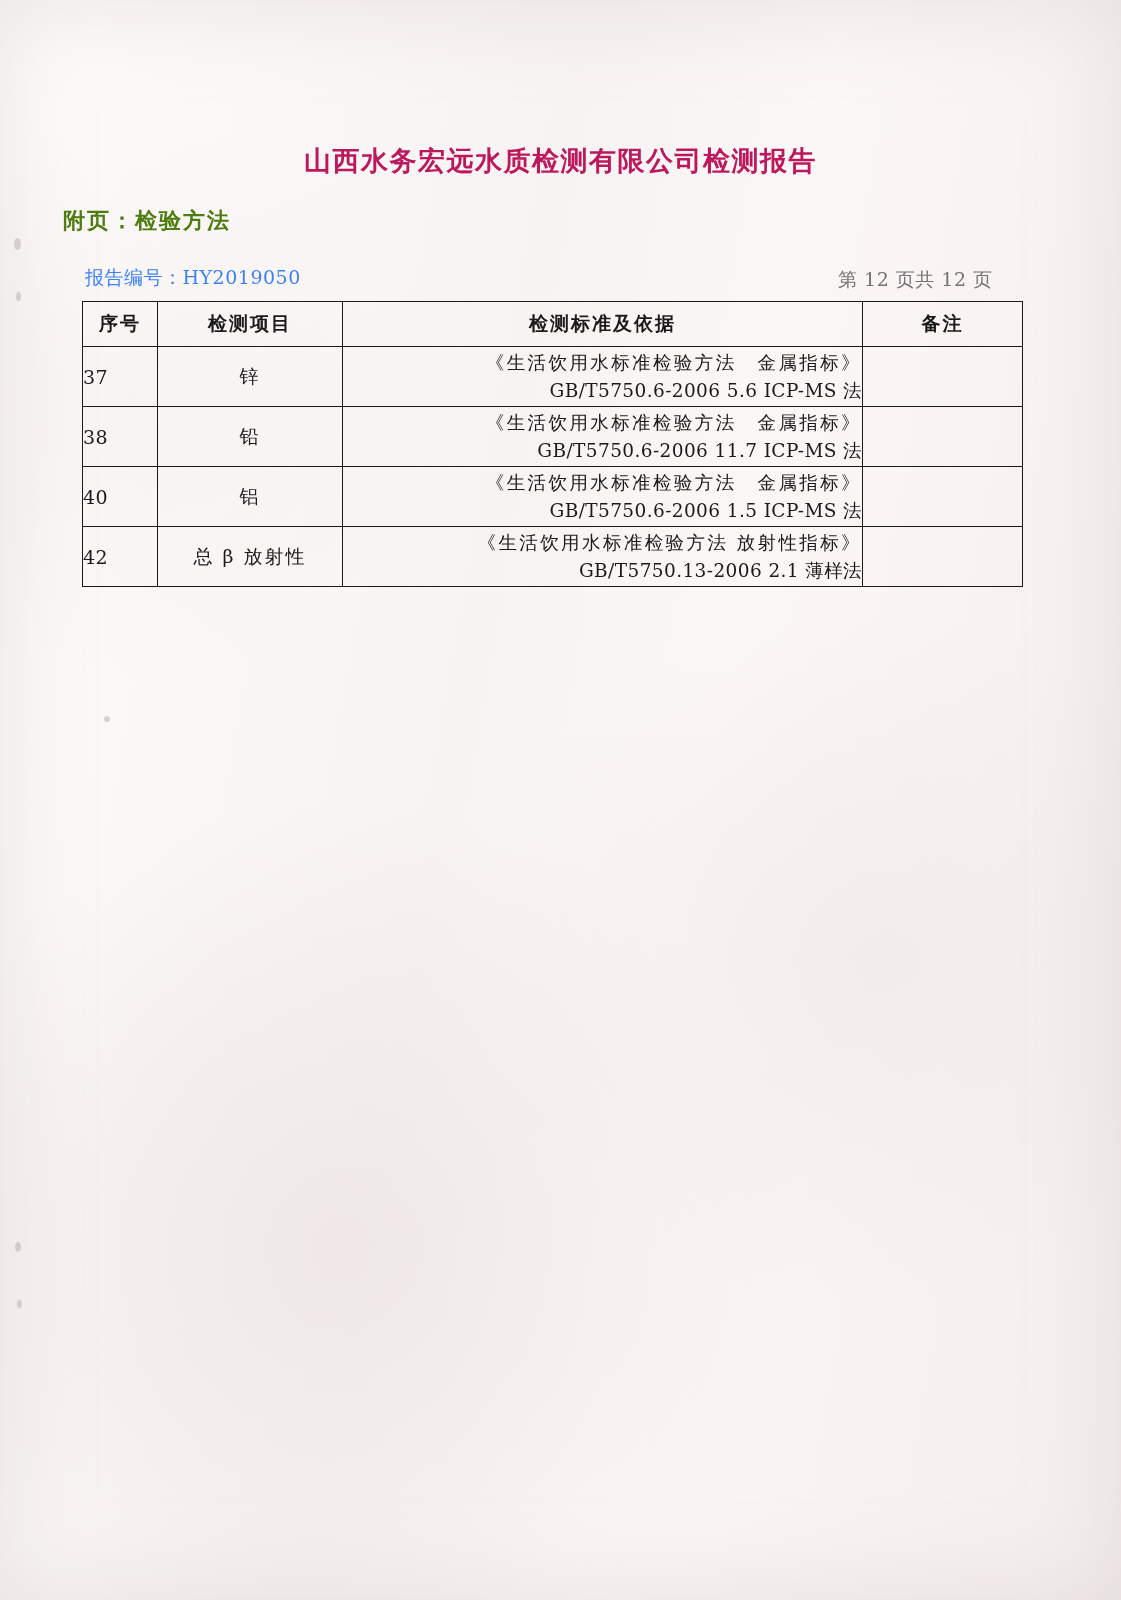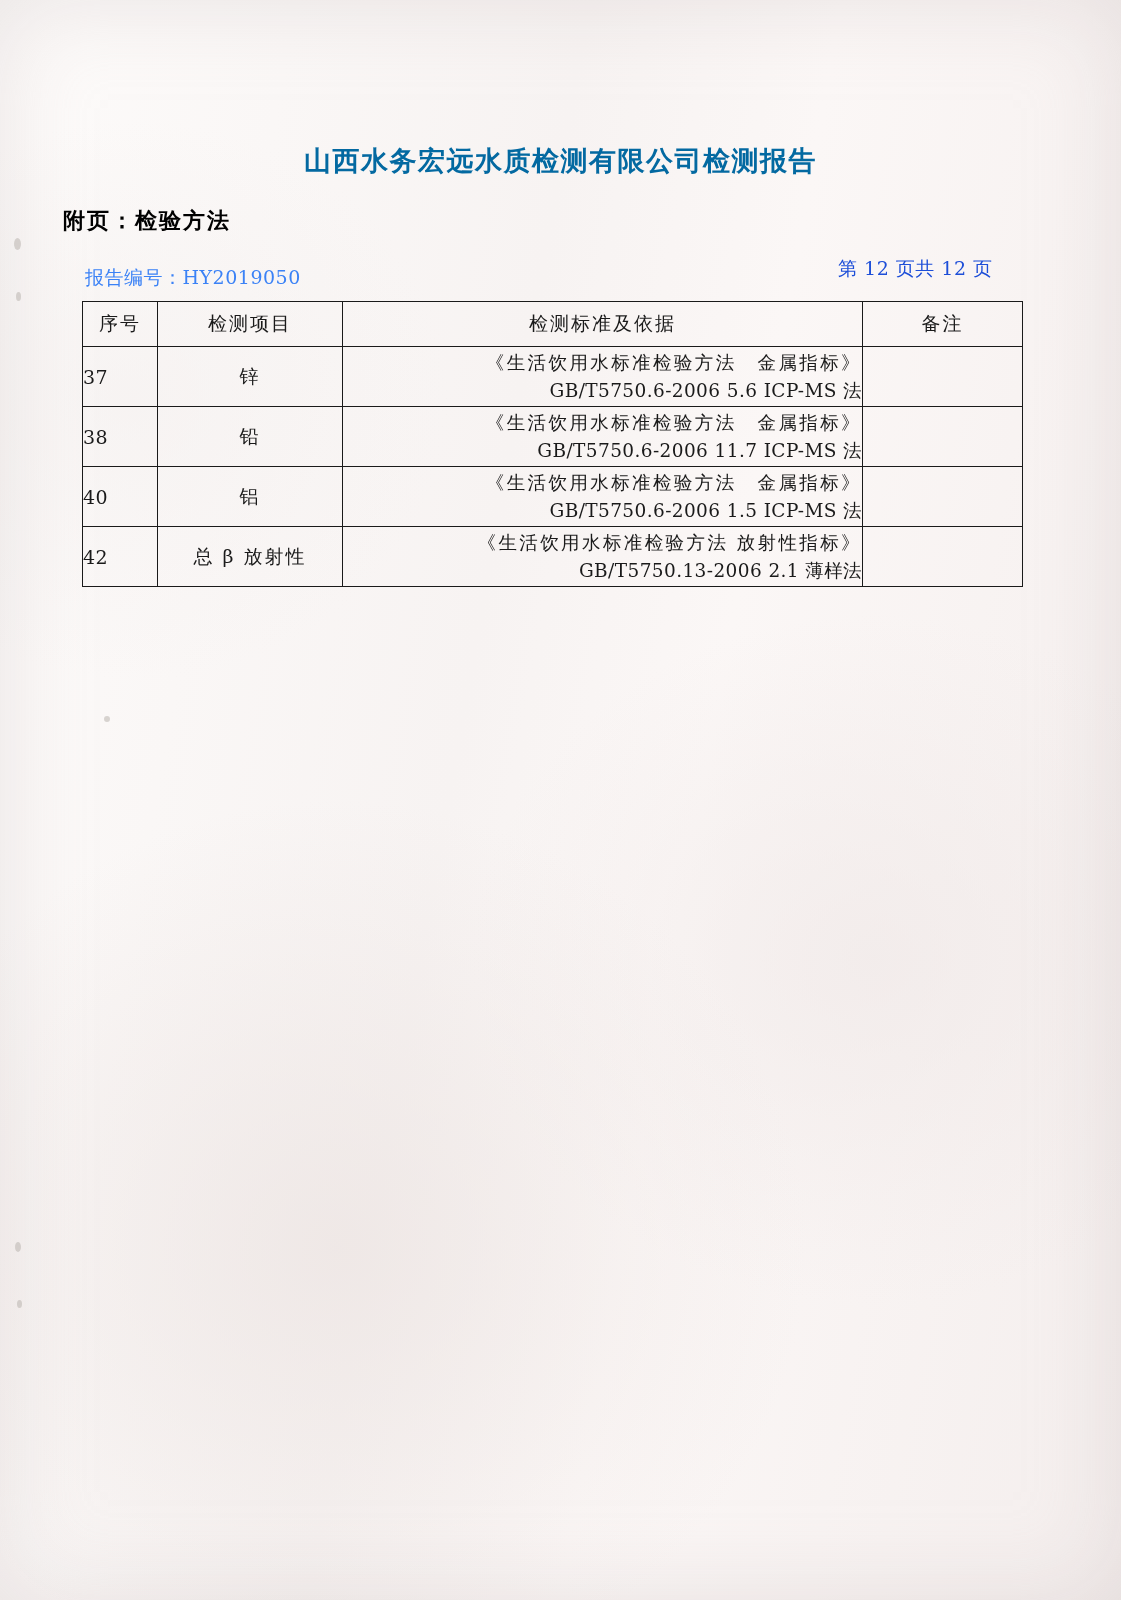--- a/index.html
+++ b/index.html
@@ -49,49 +49,49 @@
   .doc-title {
     position: absolute;
     top: 143px;
     left: 0;
     width: 1121px;
     text-align: center;
     font-family: "DejaVu Sans", "Liberation Sans", sans-serif;
     font-weight: bold;
     font-size: 27px;
     letter-spacing: 1.5px;
-    color: #0369a1;
+    color: #be185d;
   }
 
   .subtitle {
     position: absolute;
     top: 206px;
     left: 63px;
     font-family: "DejaVu Serif", "Liberation Serif", serif;
     font-weight: bold;
     font-size: 22px;
     letter-spacing: 2px;
-    color: #000000;
+    color: #4d7c0f;
   }
 
   .report-no {
     position: absolute;
     top: 265px;
     left: 85px;
     font-size: 19px;
     letter-spacing: 0.5px;
     color: #3b82f6;
   }
   .page-no {
     position: absolute;
-    top: 256px;
+    top: 267px;
     left: 838px;
     font-size: 19px;
     letter-spacing: 0.5px;
-    color: #1d4ed8;
+    color: #737373;
   }
 
   table.method-table {
     position: absolute;
     top: 301px;
     left: 82px;
     width: 940px;
     border-collapse: collapse;
     table-layout: fixed;
   }
@@ -103,21 +103,21 @@
   }
   .col-seq { width: 75px; }
   .col-item { width: 185px; }
   .col-std { width: 520px; }
   .col-note { width: 160px; }
 
   .head-cell {
     height: 44px;
     text-align: center;
     font-size: 19px;
-    font-weight: normal;
+    font-weight: bold;
     letter-spacing: 2px;
     font-family: "DejaVu Serif", "Liberation Serif", serif;
   }
 
   .cell-seq {
     font-size: 19px;
     letter-spacing: 0.5px;
   }
   .cell-item {
     text-align: center;

